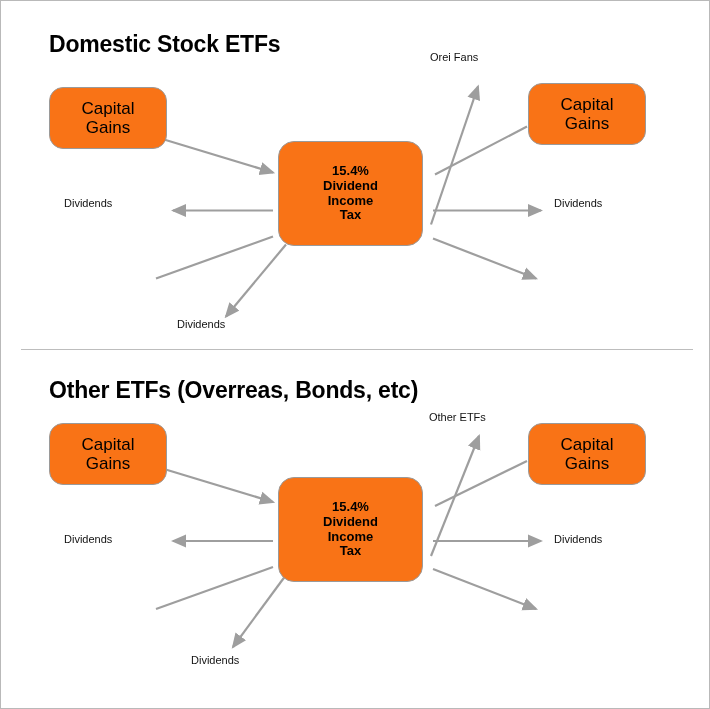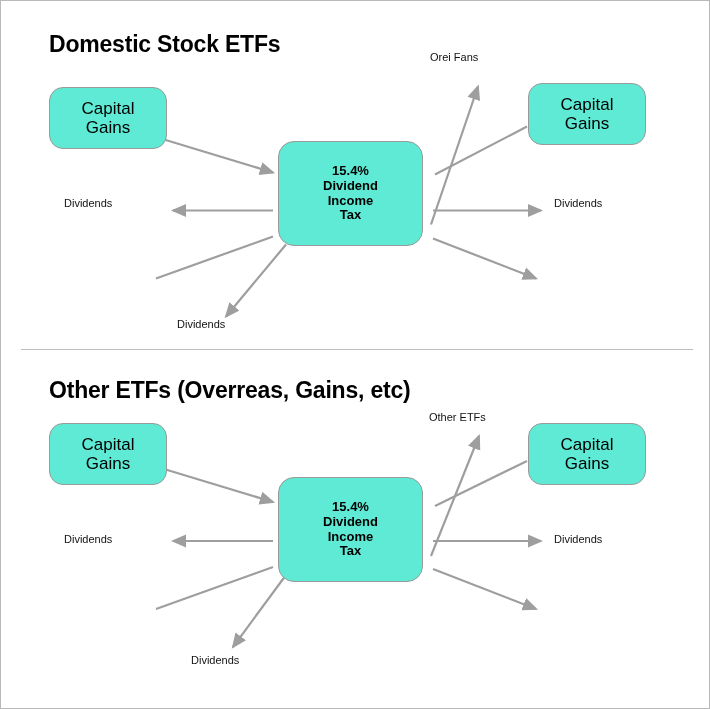--- a/index.html
+++ b/index.html
@@ -40,21 +40,21 @@
   .svg-layer {
     position: absolute;
     left: 0;
     top: 0;
     width: 710px;
     height: 359px;
   }
 
   .node {
     position: absolute;
-    background: #5eead4;
+    background: #f97316;
     border: 1px solid #9a9a9a;
     border-radius: 12px;
     box-sizing: border-box;
     display: flex;
     flex-direction: column;
     align-items: center;
     justify-content: center;
     color: #000000;
     line-height: 1.12;
     text-align: center;
@@ -143,21 +143,21 @@
     <div class="lbl" style="left:429px; top:50px;">Orei Fans</div>
     <div class="lbl" style="left:63px; top:196px;">Dividends</div>
     <div class="lbl" style="left:553px; top:196px;">Dividends</div>
     <div class="lbl" style="left:176px; top:317px;">Dividends</div>
   </div>
 
   <div class="divider"></div>
 
   <div class="panel" id="panel-bottom">
 
-    <div class="panel-title" style="left:48px; top:26px;">Other ETFs (Overreas, Gains, etc)</div>
+    <div class="panel-title" style="left:48px; top:26px;">Other ETFs (Overreas, Bonds, etc)</div>
 
     <svg class="svg-layer" viewBox="0 0 710 359">
       <defs>
         <marker id="ah2" markerWidth="7" markerHeight="7" refX="6" refY="3.2" orient="auto" markerUnits="strokeWidth">
           <path d="M0,0.2 L7,3.2 L0,6.2 z" fill="#9e9e9e"></path>
         </marker>
       </defs>
       <line x1="163" y1="118" x2="272" y2="151" stroke="#9e9e9e" stroke-width="2.2" marker-end="url(#ah2)"></line>
       <line x1="272" y1="190" x2="172" y2="190" stroke="#9e9e9e" stroke-width="2.2" marker-end="url(#ah2)"></line>
       <line x1="432" y1="190" x2="540" y2="190" stroke="#9e9e9e" stroke-width="2.2" marker-end="url(#ah2)"></line>

